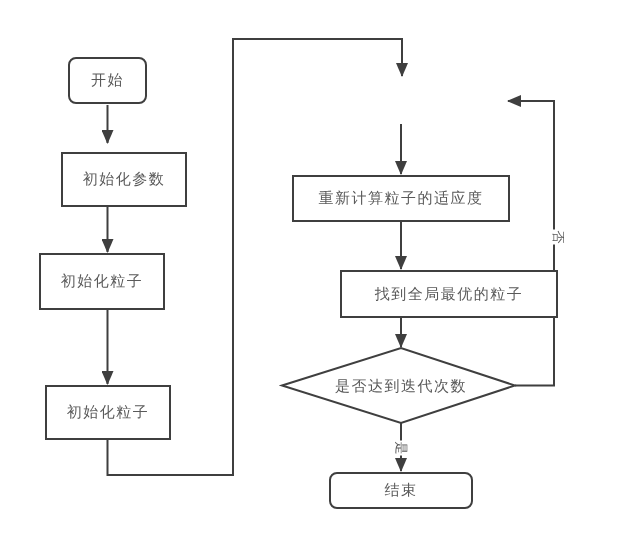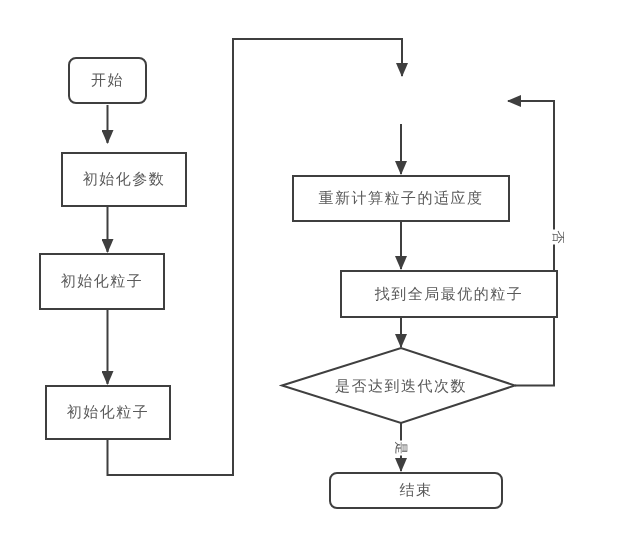--- a/index.html
+++ b/index.html
@@ -77,21 +77,21 @@
   <div class="node" style="left:292px; top:175px; width:218px; height:47px;">
     <span>重新计算粒子的适应度</span>
   </div>
 
   <div class="node" style="left:292px; top:270px; width:218px; height:48px;margin-left:48px;">
     <span>找到全局最优的粒子</span>
   </div>
 
   <div class="decision-label" style="left:401px; top:386px;">是否达到迭代次数</div>
 
-  <div class="node rounded" style="left:329px; top:472px; width:174px; height:37px;">
+  <div class="node rounded" style="left:329px; top:472px; width:144px; height:37px;">
     <span>结束</span>
   </div>
 
   <div class="edge-label" style="left:558px; top:237px;">否</div>
 
   <div class="edge-label" style="left:401px; top:448px;">是</div>
 
 </div>
 
 </body></html>

